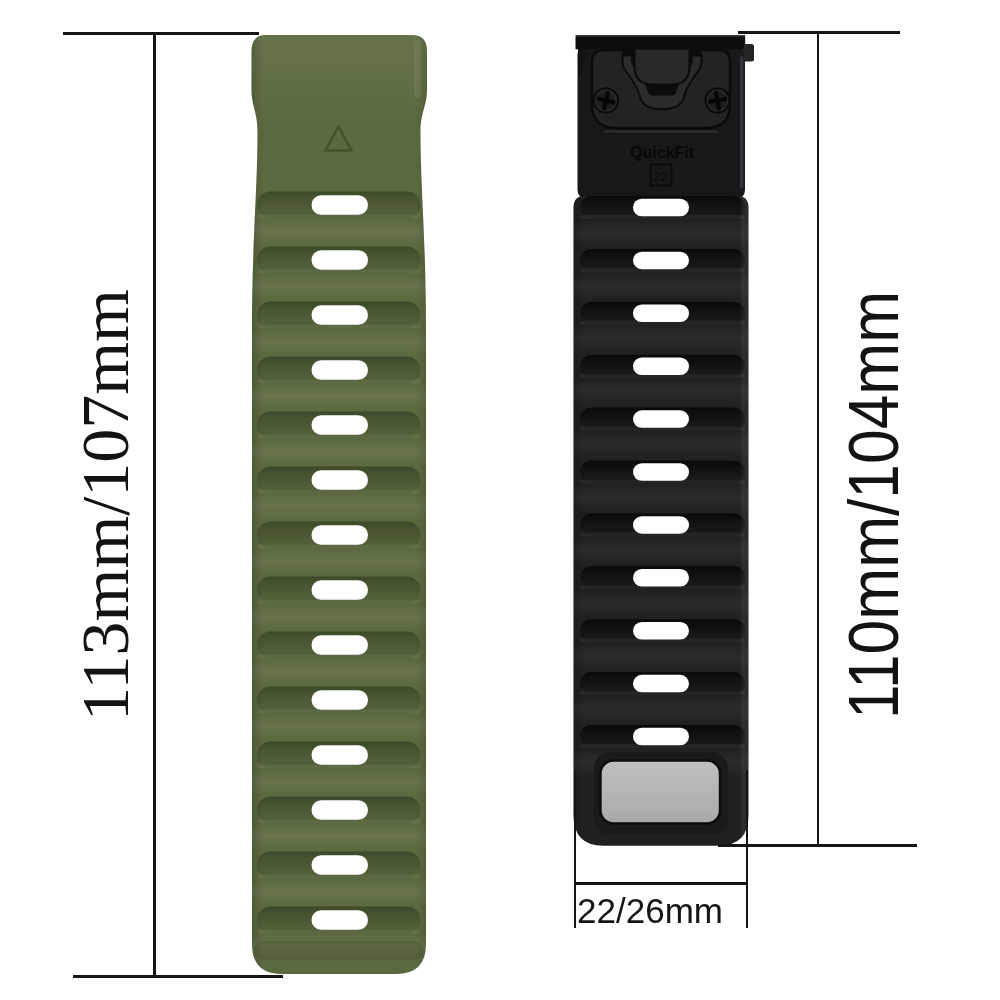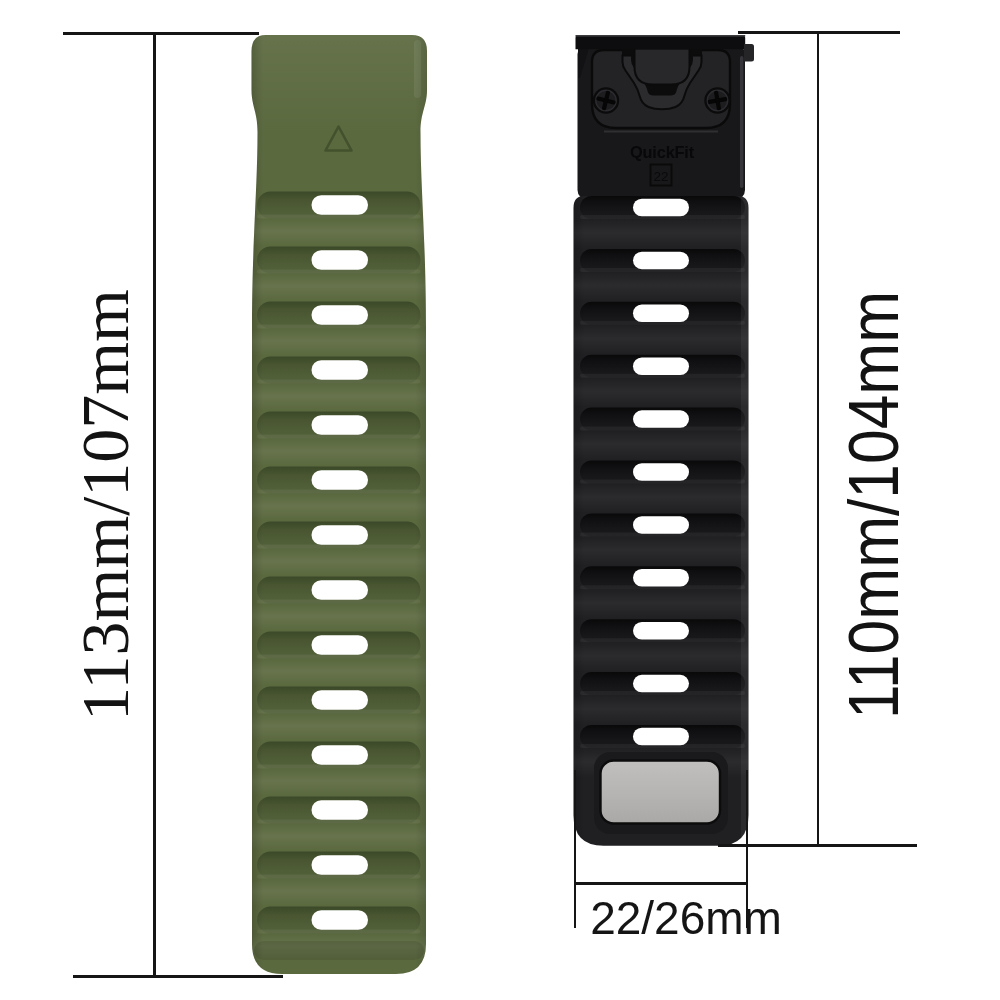--- a/index.html
+++ b/index.html
@@ -334,15 +334,15 @@
 <div class="dim" style="left:718px; top:844.4px; width:199px; height:2.6px;"></div>
 
 <div class="vlabel" style="left:574px; top:465px; transform:rotate(-90deg) scaleX(0.89); font-size:70px;">110mm/104mm</div>
 
 <div class="dim" style="left:573.5px; top:770px; width:2.6px; height:158px;"></div>
 
 <div class="dim" style="left:745.8px; top:770px; width:2.6px; height:158px;"></div>
 
 <div class="dim" style="left:575px; top:882px; width:172px; height:2.6px;"></div>
 
-<div style="position:absolute; left:588px; top:891px; width:196px; text-align:center; font-size:46px; color:#151515;">22/26mm</div>
+<div style="position:absolute; left:552px; top:891px; width:196px; text-align:center; font-size:35px; color:#151515;">22/26mm</div>
 
 </div>
 
 </body></html>

